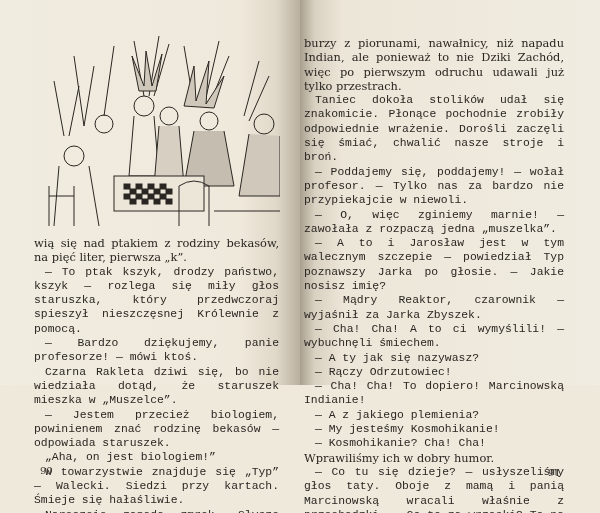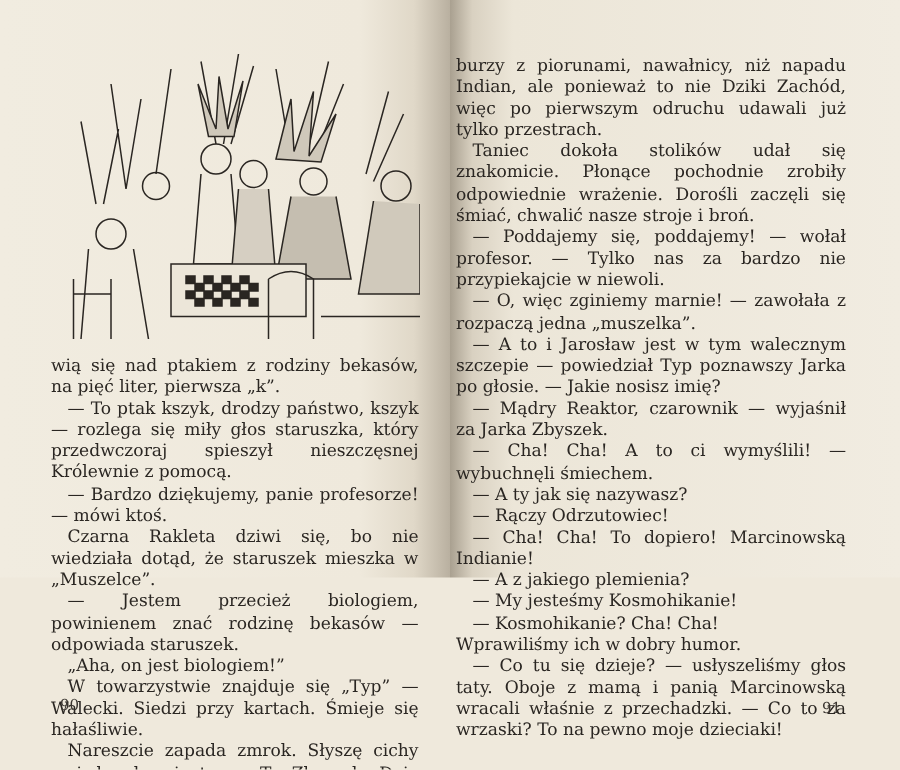--- a/index.html
+++ b/index.html
@@ -3,21 +3,21 @@
 <meta charset="utf-8">
 <style>
   html, body { margin:0; padding:0; }
   body { width:600px; height:513px; overflow:hidden; background:#efe9dc; position:relative; font-family:"DejaVu Serif", serif; }
   .spread { position:absolute; inset:0; display:flex; }
   .page { position:relative; height:385px; }
   .left { width:300px; background:linear-gradient(to right,#f1ece0 0%,#efe9dc 80%,#e0d8c8 92%,#b9b0a0 100%); }
   .right { width:300px; background:linear-gradient(to right,#a9a090 0%,#d9d1c1 5%,#ece6d8 14%,#f1ece1 100%); }
   .text { position:absolute; font-size:11.4px; line-height:14.3px; color:#2a2622; text-align:justify; }
   .text p { margin:0; }
-  .text p.ind { text-indent:11px; }
+  .text p.ind { text-indent:11px;font-family:Liberation Mono, monospace; }
   .left .text { left:34px; width:245px; top:236px; }
   .right .text { left:304px; width:260px; top:36px; }
   .pagenum { position:absolute; font-size:10px; color:#3a3530; }
   .illus { position:absolute; left:44px; top:36px; width:236px; height:190px; }
 </style>
 </head>
 <body>
 
 <div class="spread">
   <div class="page left">

